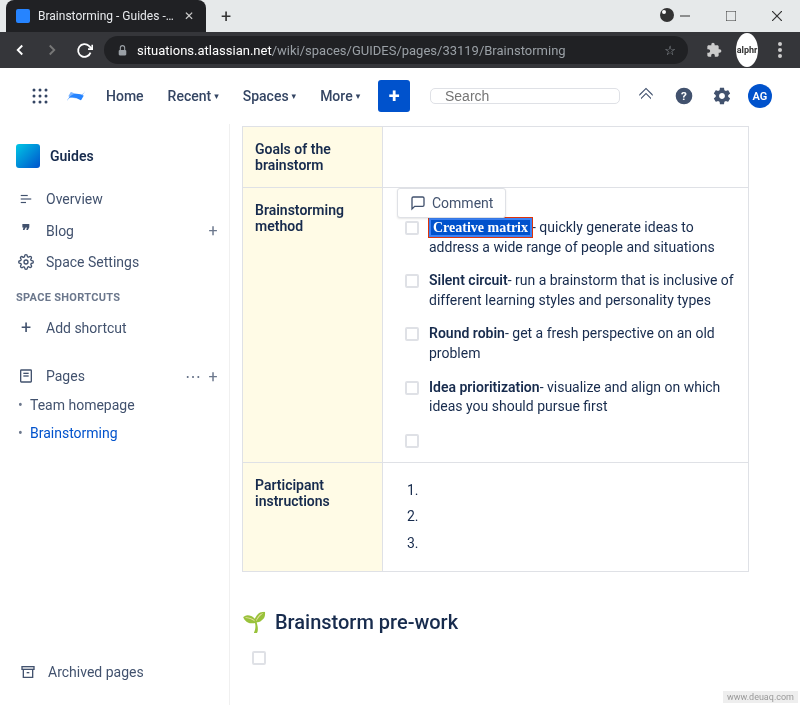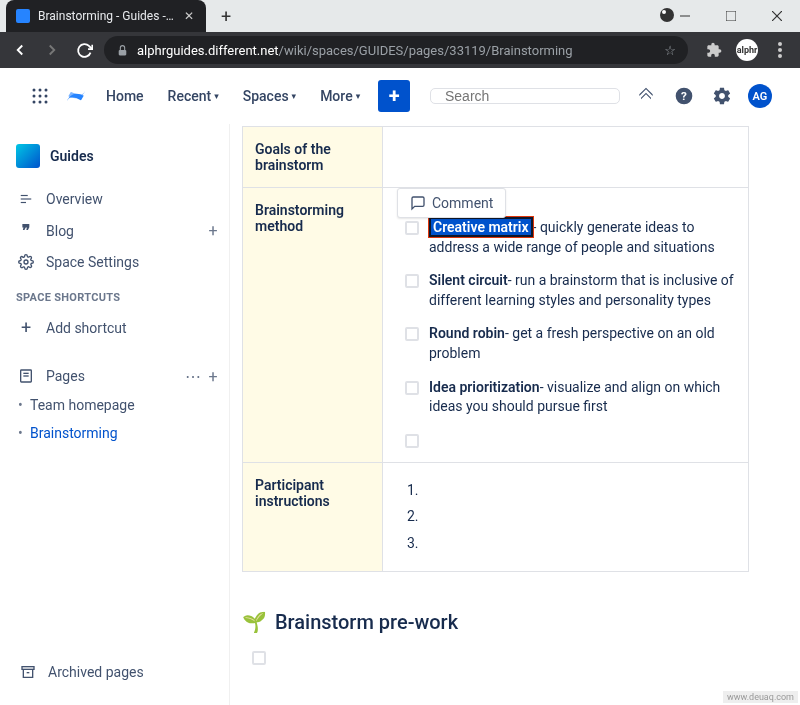--- a/index.html
+++ b/index.html
@@ -14,21 +14,21 @@
 .win-btn { width: 46px; height: 32px; display: flex; align-items: center; justify-content: center; }
 .win-accent { position: absolute; left: 660px; top: 8px; width: 14px; height: 14px; border: 2px solid #333; border-radius: 50%; background: #333; }
 .win-accent-dot { width: 4px; height: 4px; background: #fff; border-radius: 50%; }
 .addressbar { height: 36px; background: #35363a; display: flex; align-items: center; padding: 0 8px; gap: 8px; }
 .nav-btn { width: 24px; height: 24px; display: flex; align-items: center; justify-content: center; color: #ccc; }
 .nav-btn.dim { color: #666; }
 .url-box { flex: 1; background: #202124; border-radius: 14px; height: 28px; display: flex; align-items: center; padding: 0 12px; color: #ccc; font-size: 13px; gap: 8px; }
 .url-domain { color: #fff; }
 .url-path { color: #9aa0a6; }
 .addr-icons { display: flex; align-items: center; gap: 10px; margin-left: 6px; }
-.avatar-ic { width: 22px; height: 22px; border-radius: 50%; background: #fff; display: flex; align-items: center; justify-content: center; font-size: 9px; font-weight: bold; color: #333; }
+.avatar-ic { width: 22px; height: 34px; border-radius: 50%; background: #fff; display: flex; align-items: center; justify-content: center; font-size: 9px; font-weight: bold; color: #333; }
 .topnav { height: 56px; display: flex; align-items: center; padding: 0 28px; gap: 12px; border-bottom: 0; }
 .app-grid { width: 24px; height: 24px; display: flex; align-items: center; justify-content: center; color: #344563; }
 .conf-logo { width: 24px; height: 24px; display: flex; align-items: center; justify-content: center; color: #2684ff; font-size: 22px; }
 .topnav a { color: #344563; text-decoration: none; font-size: 14px; font-weight: 500; padding: 4px 6px; display: inline-flex; align-items: center; gap: 3px; }
 .dropdown-caret { font-size: 9px; color: #344563; }
 .create-btn { width: 32px; height: 32px; background: #0052cc; color: #fff; border-radius: 3px; display: flex; align-items: center; justify-content: center; font-size: 20px; font-weight: bold; }
 .search-box { display: flex; align-items: center; border: 1px solid #dfe1e6; border-radius: 5px; height: 16px; padding: 0 8px; color: #7a869a; gap: 6px; width: 190px; }
 .search-box input { border: none; outline: none; font-size: 14px; flex:1; background: transparent; }
 .topnav-right { margin-left: auto; display: flex; align-items: center; gap: 14px; }
 .topnav-right .icon-btn { color: #42526e; width: 24px; height: 24px; display: flex; align-items: center; justify-content: center; }
@@ -46,21 +46,21 @@
 .side-footer { position: absolute; bottom: 18px; left: 8px; width: 214px; }
 .side-row { display: flex; align-items: center; justify-content: space-between; }
 .side-row .trail-ic { width: 20px; display: flex; justify-content: center; color: #6b778c; font-size: 16px; }
 .main { flex: 1; overflow-y: auto; padding: 0 12px 20px 12px; position: relative; }
 table { border-collapse: collapse; width: 507px; margin-top: 2px; }
 td { border: 1px solid #dfe1e6; padding: 14px 12px; vertical-align: top; font-size: 14px; }
 td.header-cell { background: #fffbe6; font-weight: 600; width: 140px; }
 .checklist { display: flex; flex-direction: column; gap: 14px; padding-left: 10px; }
 .check-row { display: flex; align-items: flex-start; gap: 10px; color: #172b4d; line-height: 1.4; }
 .checkbox { width: 14px; height: 14px; border: 2px solid #dfe1e6; border-radius: 2px; flex-shrink: 0; margin-top: 3px; }
-.highlighted { background: #0052cc; color: #fff; padding: 0 2px; border: 2px solid #0f172a; outline: 1px solid #de350b; font-weight: 600; }
+.highlighted { background: #0052cc; color: #fff; padding: 0 2px; border: 2px solid #3b82f6; outline: 1px solid #de350b; font-weight: 600; font-family: Liberation Serif, serif; }
 .method-name { font-weight: 600; }
 .comment-float { position: absolute; top: 0; left: 14px; background: #fff; border: 1px solid #dfe1e6; border-radius: 3px; padding: 6px 12px; display: inline-flex; align-items: center; gap: 6px; color: #42526e; font-size: 14px; box-shadow: 0 1px 2px rgba(0,0,0,0.1); }
 .brainstorm-hdr-cell { position: relative; padding-top: 30px; }
 .inst-list { padding-left: 12px; line-height: 1.9; color: #172b4d; }
 .h2 { font-size: 20px; font-weight: 500; color: #172b4d; margin: 38px 0 14px 0; display: flex; align-items: center; gap: 8px; }
 .seed-icon { color: #36b37e; }
 .footer-watermark { position: absolute; right: 2px; bottom: 2px; font-size: 9px; color: #999; background: #eee; padding: 1px 4px; }
 svg { display: block; }
 </style>
 </head>
@@ -111,21 +111,21 @@
       <svg width="17" height="17" viewBox="0 0 24 24" fill="none" stroke="#fff" stroke-width="2.5">
         <path d="M23 4v6h-6"></path>
         <path d="M20.49 15a9 9 0 1 1-2.12-9.36L23 10"></path>
       </svg>
     </div>
   <div class="url-box">
     <svg width="13" height="13" viewBox="0 0 24 24" fill="#9aa0a6">
         <rect x="5" y="11" width="14" height="10" rx="2"></rect>
         <path d="M8 11V7a4 4 0 0 1 8 0v4" fill="none" stroke="#9aa0a6" stroke-width="2"></path>
       </svg>
-    <span><span class="url-domain">alphrguides.different.net</span><span class="url-path">/wiki/spaces/GUIDES/pages/33119/Brainstorming</span></span>
+    <span><span class="url-domain">situations.atlassian.net</span><span class="url-path">/wiki/spaces/GUIDES/pages/33119/Brainstorming</span></span>
     <span style="margin-left:auto;color:#9aa0a6">☆</span>
   </div>
   <div class="addr-icons">
     <div class="nav-btn">
         <svg width="16" height="16" viewBox="0 0 24 24" fill="#ccc">
           <path d="M20.5 11H19V7c0-1.1-.9-2-2-2h-4V3.5C13 2.12 11.88 1 10.5 1S8 2.12 8 3.5V5H4c-1.1 0-2 .9-2 2v3.8h1.5c1.5 0 2.7 1.2 2.7 2.7S5 16.2 3.5 16.2H2V20c0 1.1.9 2 2 2h3.8v-1.5c0-1.5 1.2-2.7 2.7-2.7s2.7 1.2 2.7 2.7V22H17c1.1 0 2-.9 2-2v-4h1.5c1.38 0 2.5-1.12 2.5-2.5S21.88 11 20.5 11z"></path>
         </svg>
       </div>
     <div class="avatar-ic">alphr</div>
     <div class="nav-btn">

